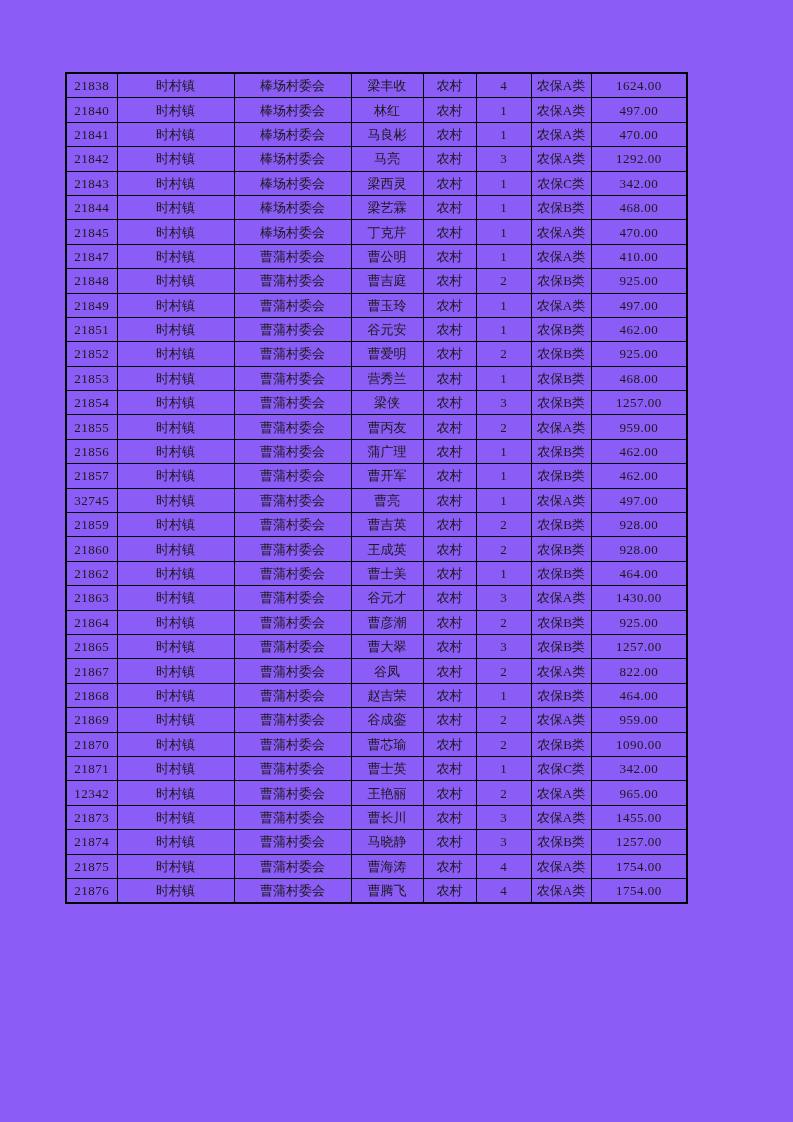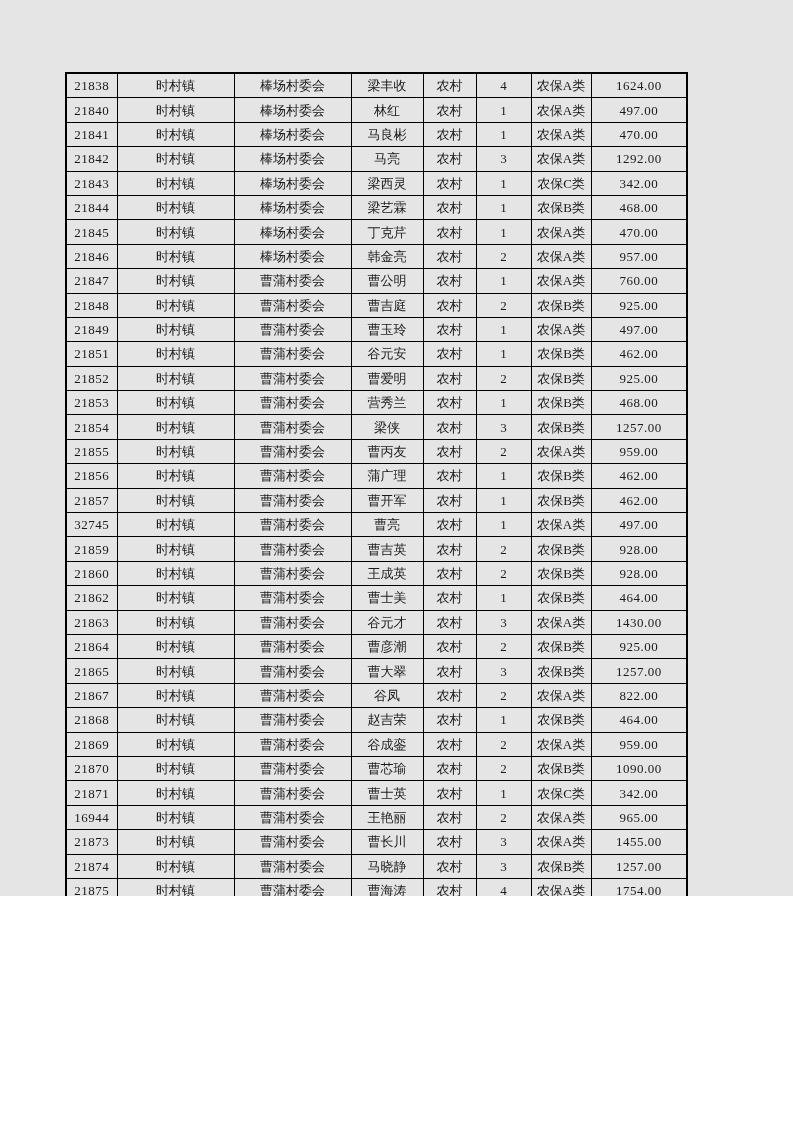--- a/index.html
+++ b/index.html
@@ -3,22 +3,22 @@
 <meta charset="utf-8">
 <style>
   html, body {
     margin: 0;
     padding: 0;
     background: #ffffff;
   }
   .sheet {
     position: relative;
     width: 793px;
-    height: 896px;
-    background: #e5e5e5;
+    height: 1122px;
+    background: #8b5cf6;
     font-family: "Liberation Serif", "DejaVu Serif", serif;
     color: #000000;
     overflow: hidden;
   }
   table.roster {
     position: absolute;
     left: 65px;
     top: 72px;
     width: 621px;
     border-collapse: collapse;
@@ -121,38 +121,28 @@
           <td class="c-id">21845</td>
           <td class="c-town">时村镇</td>
           <td class="c-village">棒场村委会</td>
           <td class="c-person">丁克芹</td>
           <td class="c-residence">农村</td>
           <td class="c-count">1</td>
           <td class="c-category">农保A类</td>
           <td class="c-amount">470.00</td>
         </tr>
         <tr>
-          <td class="c-id">21846</td>
-          <td class="c-town">时村镇</td>
-          <td class="c-village">棒场村委会</td>
-          <td class="c-person">韩金亮</td>
-          <td class="c-residence">农村</td>
-          <td class="c-count">2</td>
-          <td class="c-category">农保A类</td>
-          <td class="c-amount">957.00</td>
-        </tr>
-        <tr>
           <td class="c-id">21847</td>
           <td class="c-town">时村镇</td>
           <td class="c-village">曹蒲村委会</td>
           <td class="c-person">曹公明</td>
           <td class="c-residence">农村</td>
           <td class="c-count">1</td>
           <td class="c-category">农保A类</td>
-          <td class="c-amount">760.00</td>
+          <td class="c-amount">410.00</td>
         </tr>
         <tr>
           <td class="c-id">21848</td>
           <td class="c-town">时村镇</td>
           <td class="c-village">曹蒲村委会</td>
           <td class="c-person">曹吉庭</td>
           <td class="c-residence">农村</td>
           <td class="c-count">2</td>
           <td class="c-category">农保B类</td>
           <td class="c-amount">925.00</td>
@@ -351,21 +341,21 @@
           <td class="c-id">21871</td>
           <td class="c-town">时村镇</td>
           <td class="c-village">曹蒲村委会</td>
           <td class="c-person">曹士英</td>
           <td class="c-residence">农村</td>
           <td class="c-count">1</td>
           <td class="c-category">农保C类</td>
           <td class="c-amount">342.00</td>
         </tr>
         <tr>
-          <td class="c-id">16944</td>
+          <td class="c-id">12342</td>
           <td class="c-town">时村镇</td>
           <td class="c-village">曹蒲村委会</td>
           <td class="c-person">王艳丽</td>
           <td class="c-residence">农村</td>
           <td class="c-count">2</td>
           <td class="c-category">农保A类</td>
           <td class="c-amount">965.00</td>
         </tr>
         <tr>
           <td class="c-id">21873</td>

